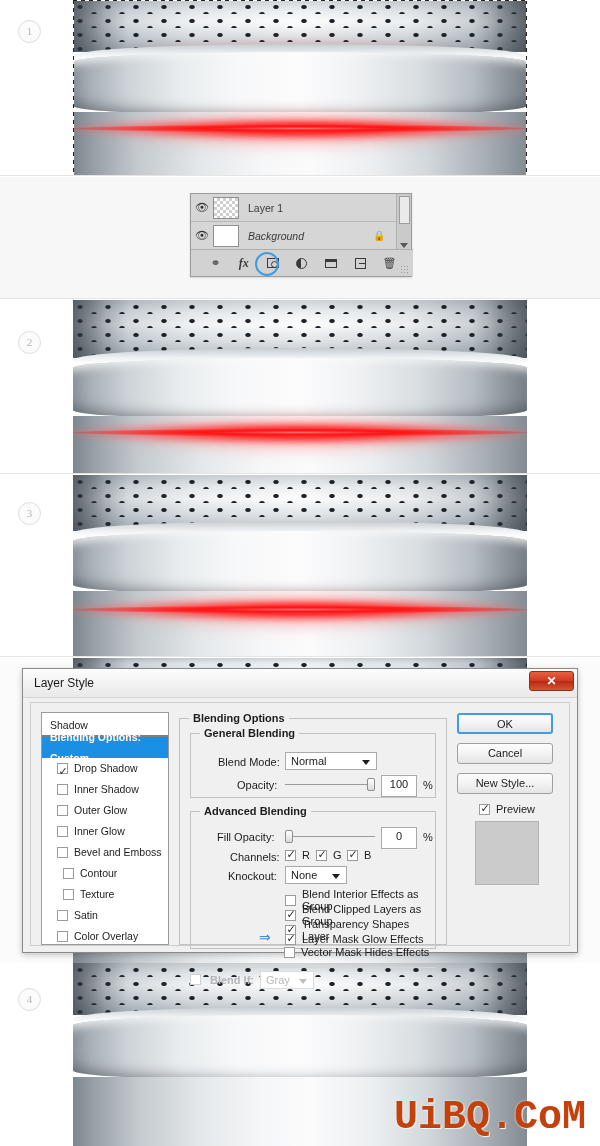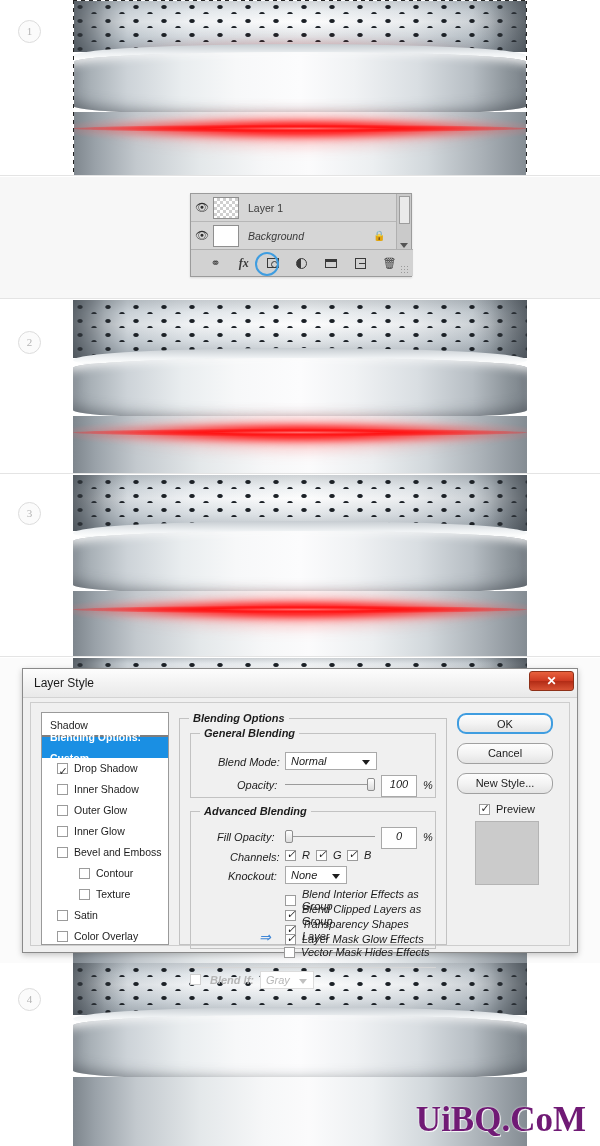--- a/index.html
+++ b/index.html
@@ -191,21 +191,21 @@
              border:1px solid #cdcdcd; background:#f0f0f0; }
 
   
   .ls-styles { position:absolute; left:10px; top:9px; width:128px; bottom:0;
                background:#fff; border:1px solid #9a9a9a; overflow:hidden; }
   .ls-styles-head { height:24px; line-height:24px; padding-left:8px; font-size:10.5px;
                     border-bottom:2px solid #7e7e7e; background:#fff; }
   .ls-item { height:21px; line-height:21px; padding-left:15px; font-size:10.5px;
              display:flex; align-items:center; }
   .ls-item.sel { background:#1a8fe3; color:#fff; font-weight:bold; padding-left:8px; }
-  .ls-item.indent { padding-left:37px; }
+  .ls-item.indent { padding-left:21px; }
   .cb { width:11px; height:11px; border:1px solid #9b9b9b; background:#fff;
         margin-right:6px; display:inline-block; position:relative; flex:none; }
   .cb.on::after { content:"✓"; position:absolute; left:0.5px; top:-3px;
                   font-size:11px; color:#2b2b2b; }
 
   
   .ls-main { position:absolute; left:148px; top:9px; right:122px; bottom:0; }
   .gbox { position:absolute; border:1px solid #c2c2c2; }
   .gtitle { position:absolute; top:-7px; left:9px; background:#f0f0f0;
             padding:0 4px; font-weight:bold; font-size:11px; color:#1c1c1c; }
@@ -219,34 +219,34 @@
                   border-top:5px solid #1c1c1c; }
   .slider { position:absolute; height:1px; background:#9b9b9b; top:9px; }
   .knob { position:absolute; width:8px; height:13px; border:1px solid #8d8d8d;
           background:linear-gradient(180deg,#fff,#dcdcdc); border-radius:2px; top:3px; }
   .chkline { position:absolute; display:flex; align-items:center; font-size:11px; }
   .bluearrow { position:absolute; color:#3f86d6; font-size:14px; }
 
   
   .ls-buttons { position:absolute; right:12px; top:10px; width:100px; }
   .btn { width:96px; height:21px; line-height:19px; text-align:center; font-size:11px;
-         border:1px solid #a0a0a0; border-radius:9px; margin-bottom:9px;
+         border:1px solid #a0a0a0; border-radius:3px; margin-bottom:9px;
          background:linear-gradient(180deg,#fdfdfd 0%,#f3f3f3 50%,#e4e4e4 100%);
          color:#1c1c1c; }
   .btn.primary { border:2px solid #3f9de0; }
   .preview-row { display:flex; align-items:center; justify-content:center;
                  font-size:11px; margin-bottom:6px; }
   .preview-swatch { width:64px; height:64px; background:#cbcbcb;
                     border:1px solid #b4b4b4; margin:0 auto; }
 
   
   #watermark {
     position:absolute; right:14px; bottom:6px; z-index:20;
-    font-size:35px; font-weight:bold; color:#701a75;
-    font-family:Liberation Serif, serif; letter-spacing:0px;
+    font-size:40px; font-weight:bold; color:#c2410c;
+    font-family:Liberation Mono, monospace; letter-spacing:0px;
     text-shadow: 0 0 2px rgba(255,255,255,.95), 1px 1px 0 rgba(255,255,255,.8);
   }
 </style>
 </head>
 <body>
 
 <div id="root">
 
   <div class="panel" style="top:0; height:176px;">
     <div class="step-badge" style="top:20px;">1</div>
@@ -391,21 +391,21 @@
         </div>
         <div class="ls-item">
           <span class="cb"></span>
           <span>Color Overlay</span>
         </div>
 
       </div>
 
       <div class="ls-main">
 
-        <div class="gbox" style="left:0; top:6px; right:0; bottom:0;font-style:italic;">
+        <div class="gbox" style="left:0; top:6px; right:0; bottom:0;">
           <div class="gtitle">Blending Options</div>
 
           <div class="gbox" style="left:10px; top:14px; right:10px; height:65px;">
             <div class="gtitle">General Blending</div>
 
             <div class="lbl" style="left:27px; top:22px;">Blend Mode:</div>
             <div class="combo" style="left:94px; top:18px; width:92px;">
               <span>Normal</span>
               <span class="caret"></span>
             </div>

